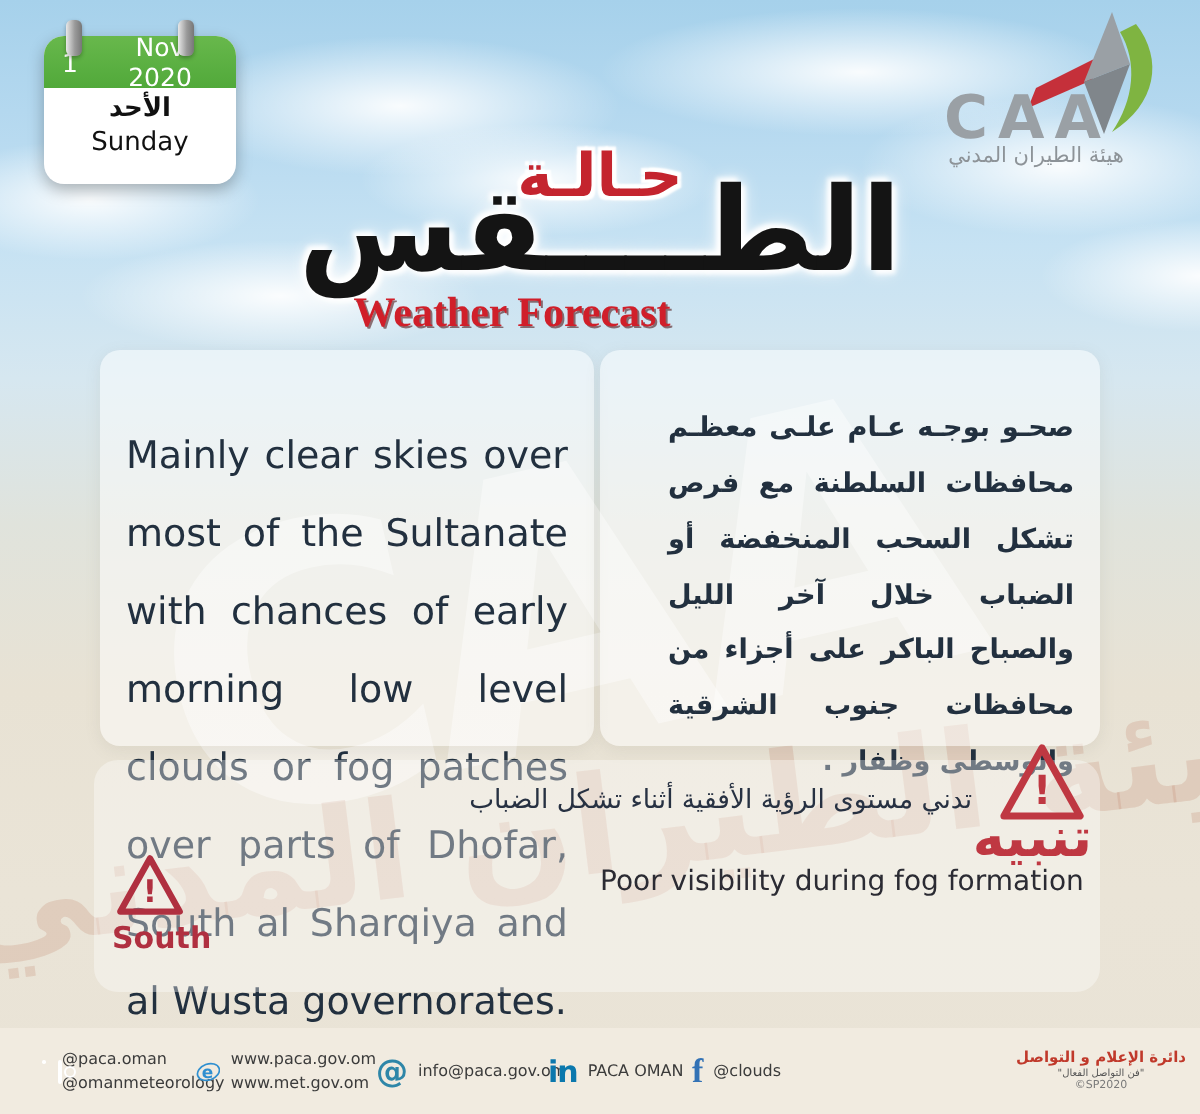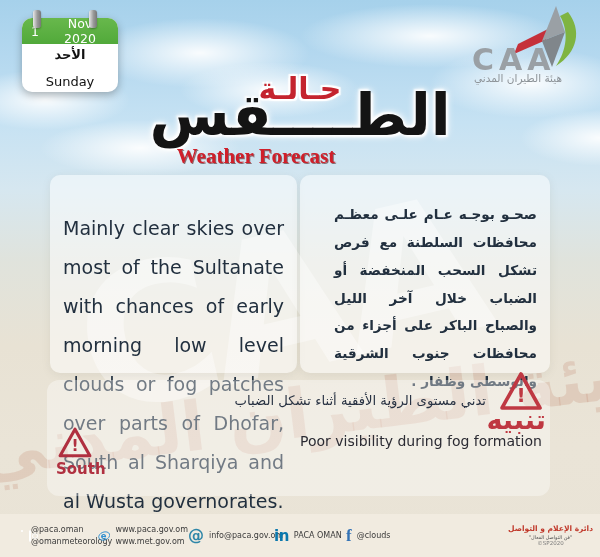--- a/index.html
+++ b/index.html
@@ -30,21 +30,21 @@
   .calendar { position:absolute; left:22px; top:18px; width:96px; height:74px; z-index:3;
     background:#fff; border-radius:10px; box-shadow:0 3px 8px rgba(0,0,0,.28); }
   .cal-pin { position:absolute; top:-8px; width:8px; height:18px; border-radius:3px;
     background:linear-gradient(90deg,#e8e8e8,#9a9a9a 55%,#777); box-shadow:0 1px 2px rgba(0,0,0,.3); }
   .pin-l{left:11px;} .pin-r{left:67px;}
   .cal-header { height:26px; background:linear-gradient(#68b84c,#51a93a);
     border-radius:10px 10px 0 0; display:flex; align-items:center;
     padding:0 9px; color:#fff; font-size:12.5px; }
   .cal-day{width:20px;} .cal-my{flex:1; text-align:center;}
   .cal-ar { text-align:center; font-size:13px; font-weight:bold; color:#111; margin-top:3px; }
-  .cal-en { text-align:center; font-size:13px; color:#111; margin-top:12px; }
+  .cal-en { text-align:center; font-size:13px; color:#111; margin-top:2px; }
   
   .caa-logo { position:absolute; left:440px; top:6px; width:152px; height:84px; z-index:3; }
   .caa-art { position:absolute; right:2px; top:0; }
   .caa-acr { position:absolute; left:32px; top:36px; font-size:30px; font-weight:bold;
     color:#9aa0a5; letter-spacing:5px; }
   .caa-ar { position:absolute; left:16px; top:66px; width:124px; text-align:center;
     font-size:10.5px; color:#8d9398; direction:rtl; }
   
   .title-block { position:absolute; left:0; top:86px; width:600px; text-align:center; z-index:3; }
   .title-ar { display:inline-block; position:relative; line-height:1;

